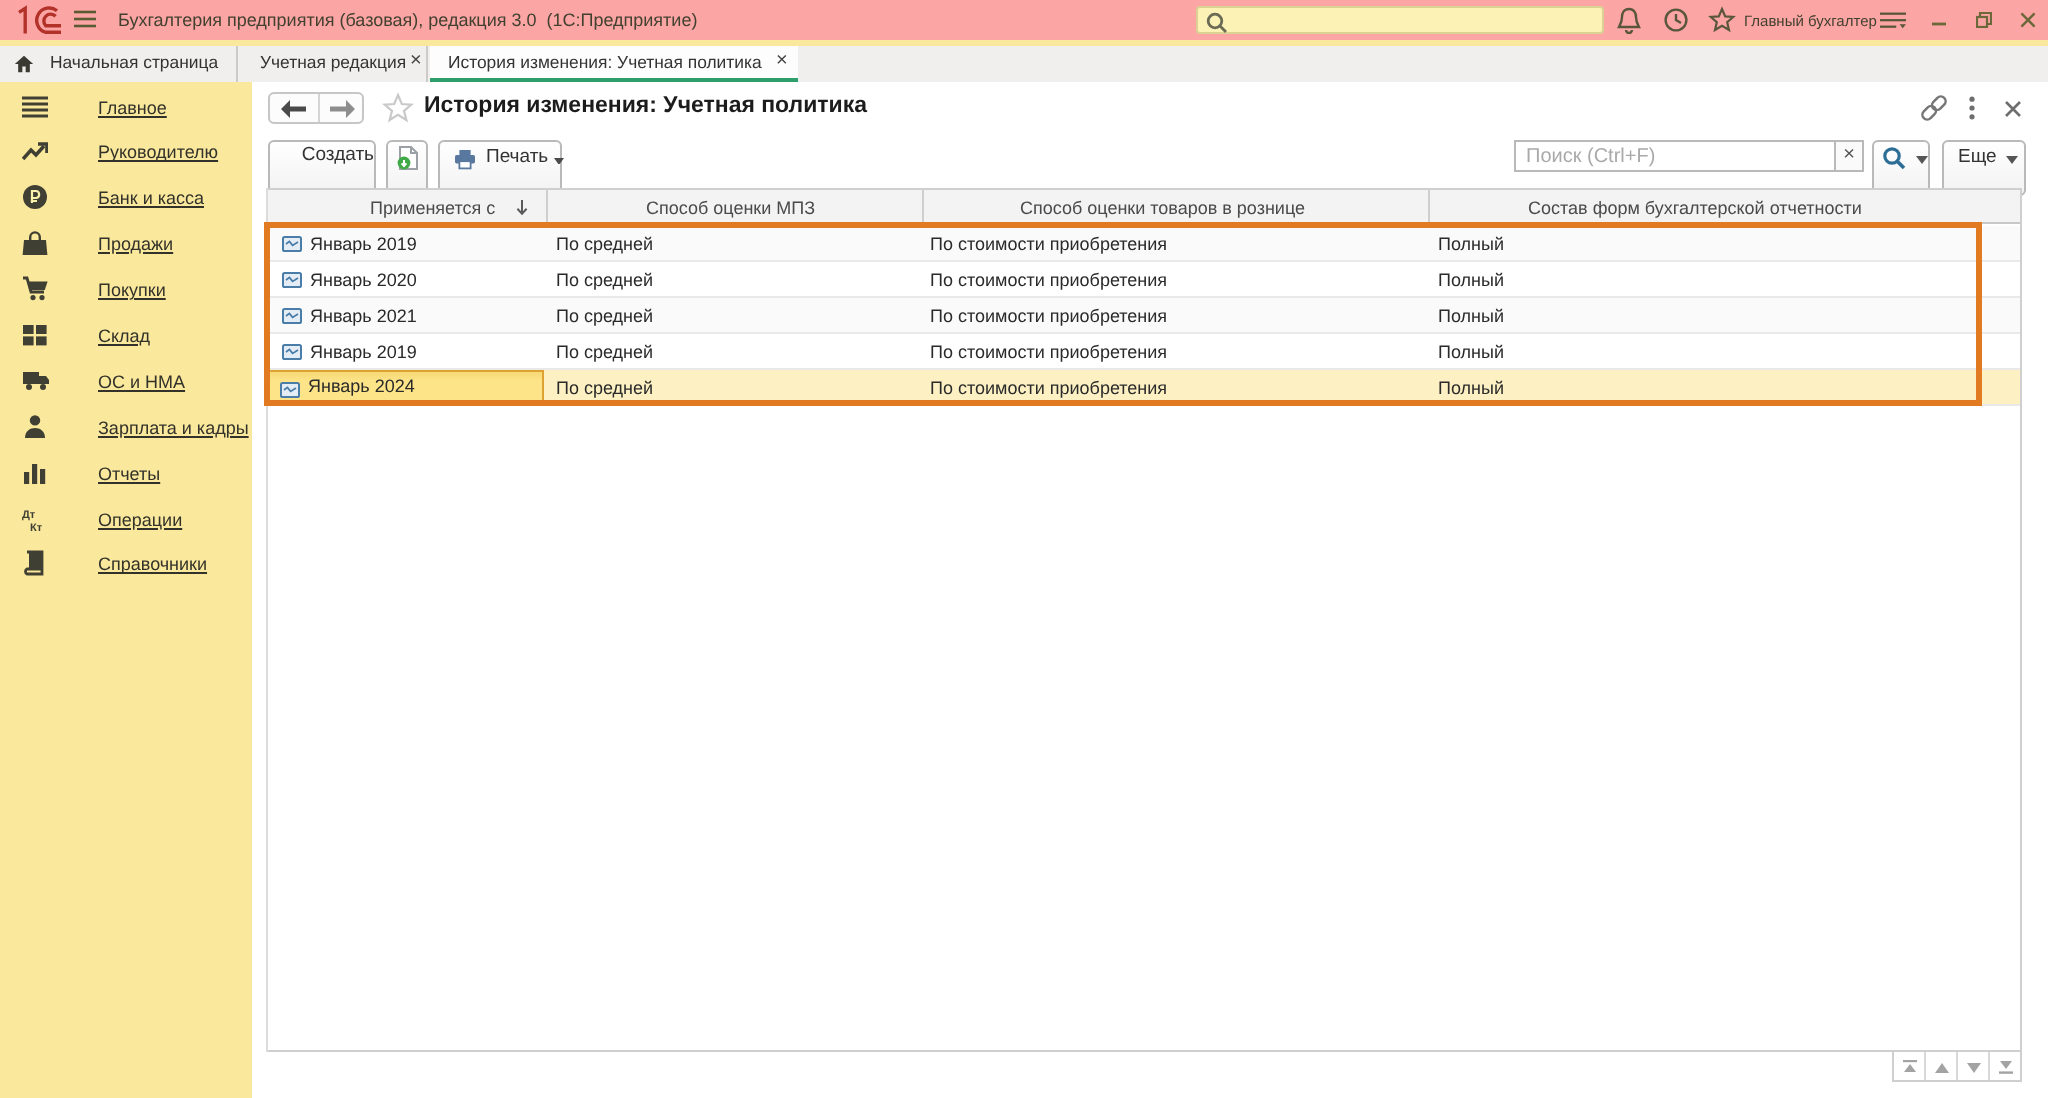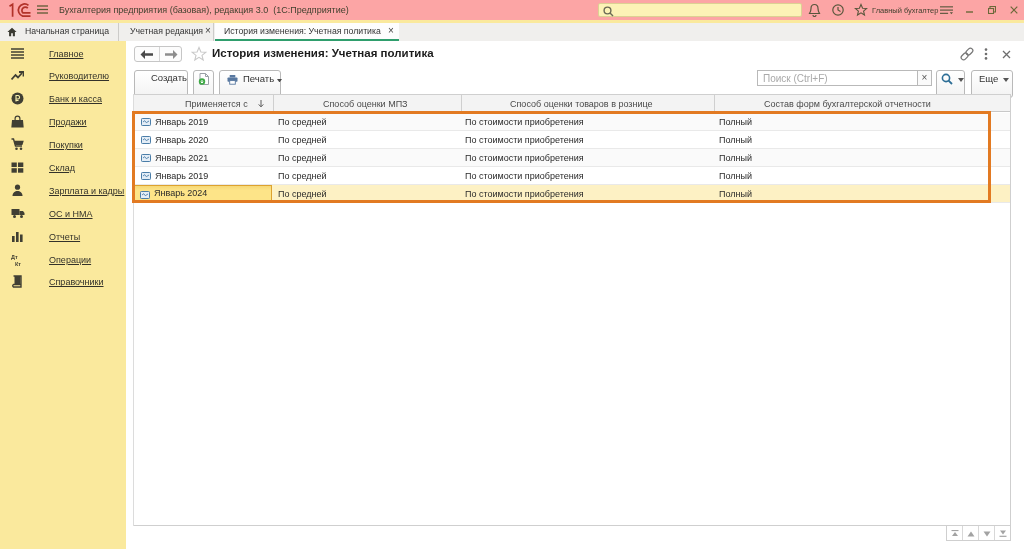--- a/index.html
+++ b/index.html
@@ -182,34 +182,34 @@
           <g fill="#403f33">
             <rect x="0.5" y="1.5" width="5.3" height="4.5"></rect>
             <rect x="7" y="1.5" width="5.3" height="4.5"></rect>
             <rect x="0.5" y="7.2" width="5.3" height="4.5"></rect>
             <rect x="7" y="7.2" width="5.3" height="4.5"></rect>
           </g>
         </svg></span>
       <span class="tx">Склад</span>
     </div>
     <div class="sb-item">
-      <span class="ic"><svg width="13" height="13" viewBox="0 0 13 13">
-          <circle cx="6.5" cy="3.2" r="2.6" fill="#403f33"></circle>
-          <path d="M1.5 12 C1.5 8.5 4 7 6.5 7 C9 7 11.5 8.5 11.5 12 Z" fill="#403f33"></path>
-        </svg></span>
-      <span class="tx">Зарплата и кадры</span>
-    </div>
-    <div class="sb-item">
       <span class="ic"><svg width="14" height="12" viewBox="0 0 14 12">
           <rect x="0.5" y="2" width="8" height="6" fill="#403f33"></rect>
           <path d="M8.5 4 H12 L13.5 6 V8 H8.5 Z" fill="#403f33"></path>
           <circle cx="3.5" cy="9.5" r="1.5" fill="#403f33"></circle>
           <circle cx="10.5" cy="9.5" r="1.5" fill="#403f33"></circle>
         </svg></span>
       <span class="tx">ОС и НМА</span>
+    </div>
+    <div class="sb-item">
+      <span class="ic"><svg width="13" height="13" viewBox="0 0 13 13">
+          <circle cx="6.5" cy="3.2" r="2.6" fill="#403f33"></circle>
+          <path d="M1.5 12 C1.5 8.5 4 7 6.5 7 C9 7 11.5 8.5 11.5 12 Z" fill="#403f33"></path>
+        </svg></span>
+      <span class="tx">Зарплата и кадры</span>
     </div>
     <div class="sb-item">
       <span class="ic"><svg width="13" height="13" viewBox="0 0 13 13">
           <g fill="#403f33">
             <rect x="1" y="6" width="2.6" height="6"></rect>
             <rect x="5" y="2" width="2.6" height="10"></rect>
             <rect x="9" y="4.5" width="2.6" height="7.5"></rect>
           </g>
         </svg></span>
       <span class="tx">Отчеты</span>

